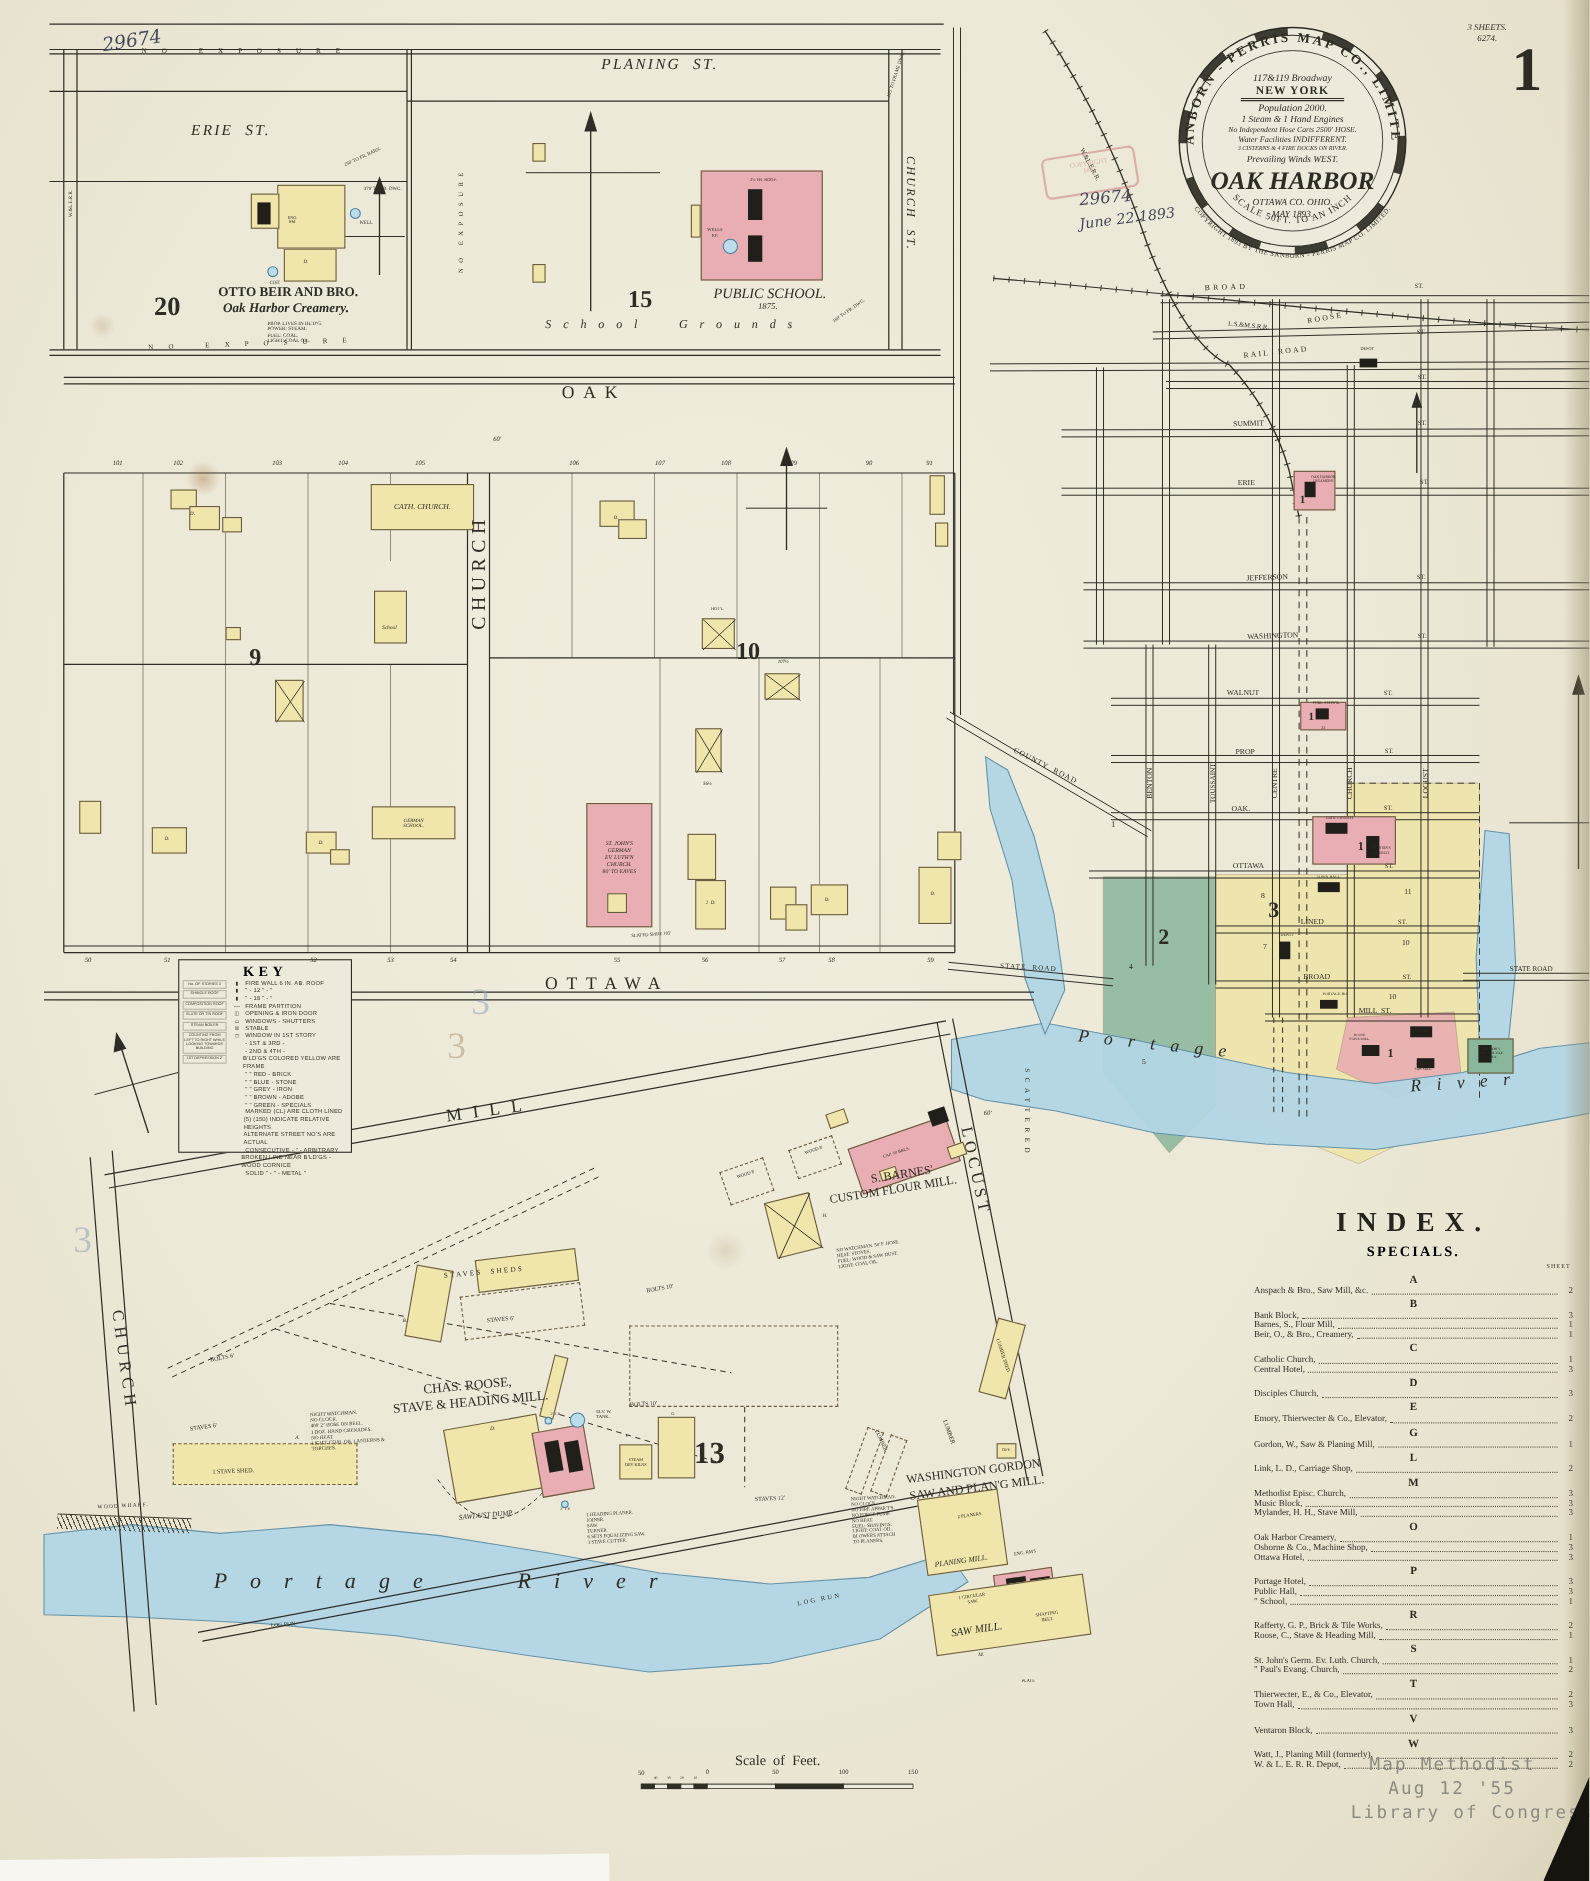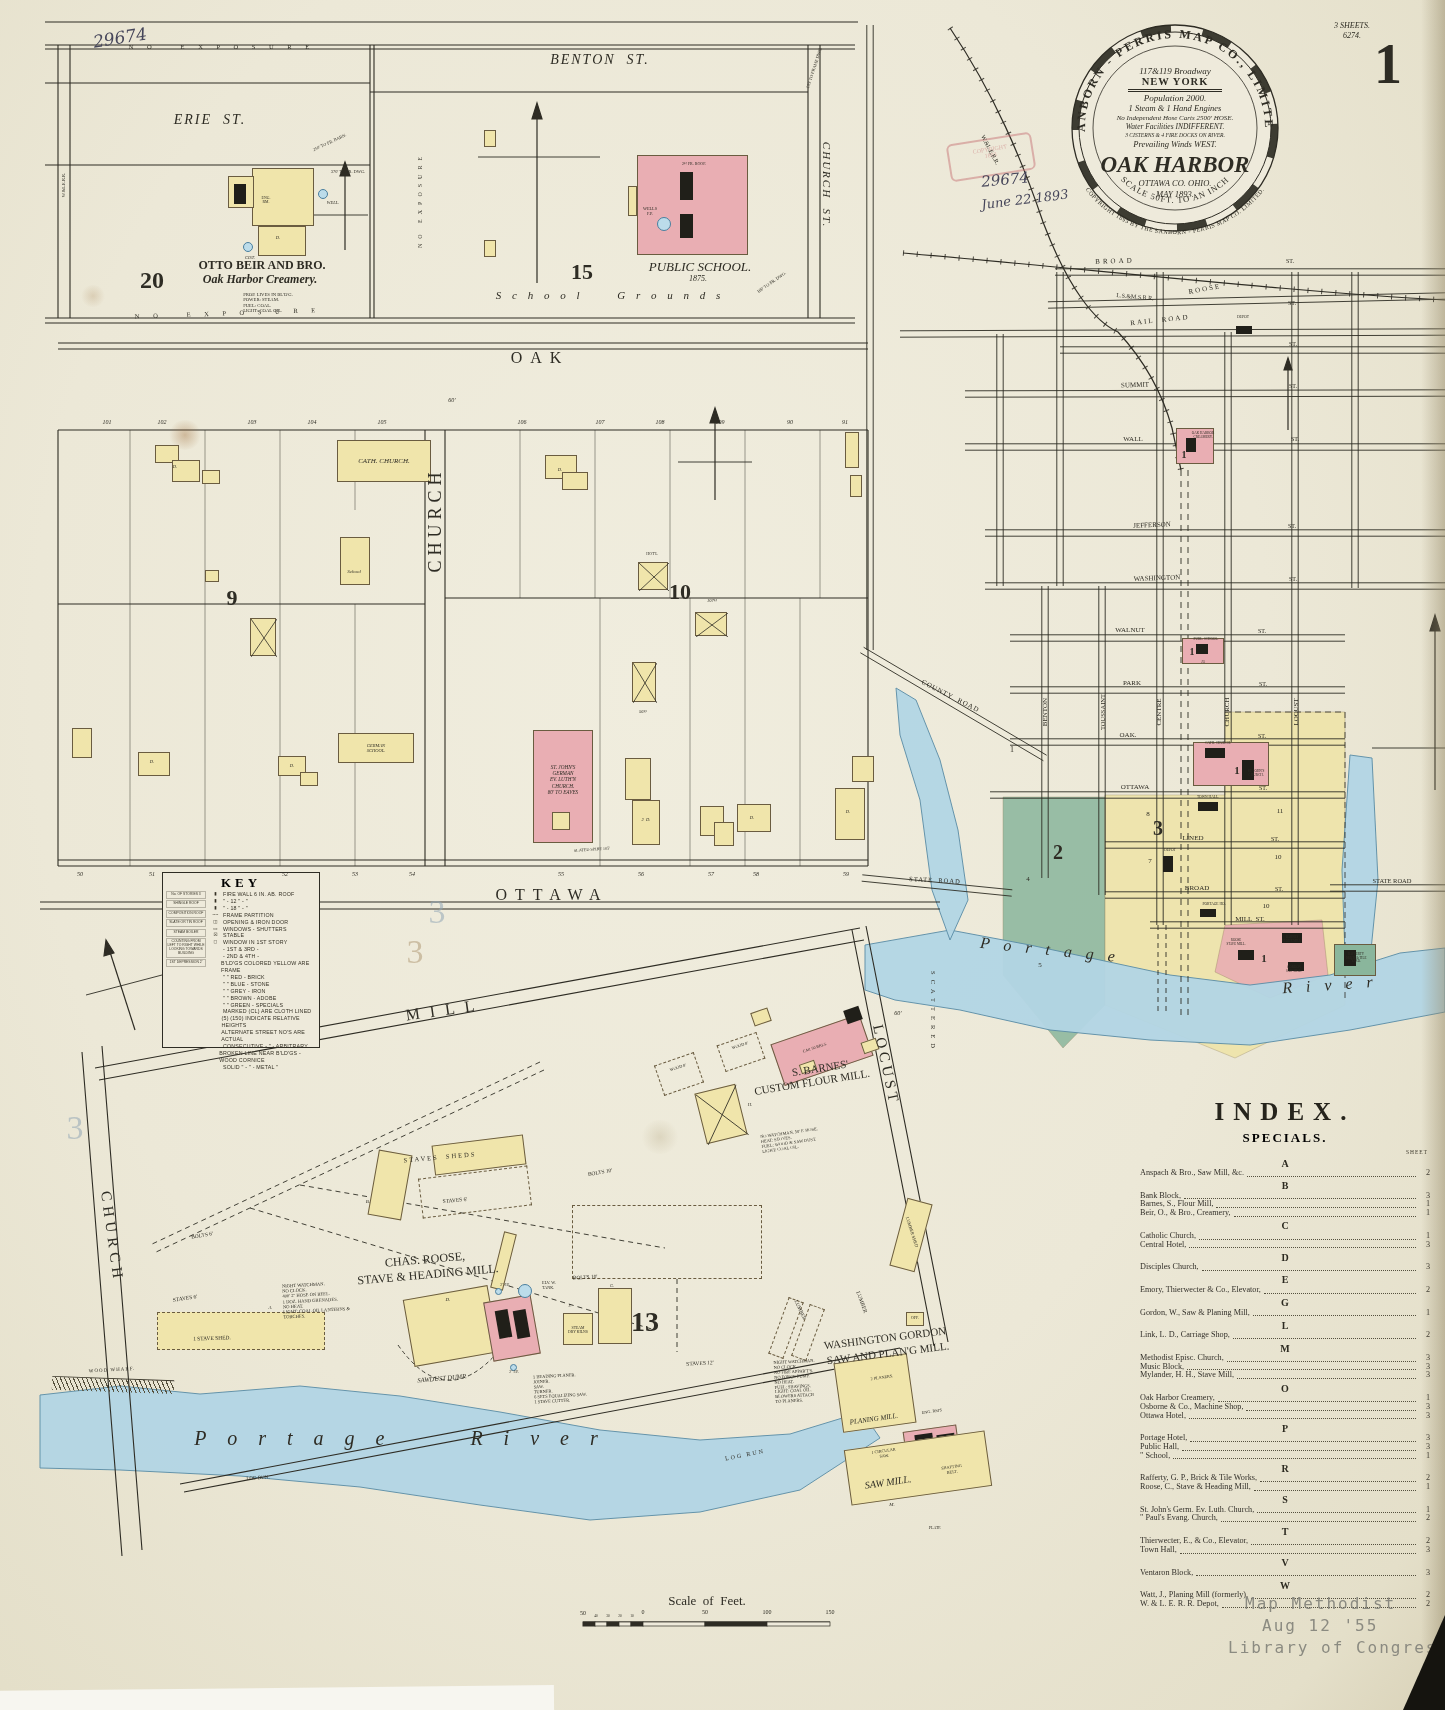--- a/index.html
+++ b/index.html
@@ -531,21 +531,21 @@
 RM.</div>
     <div class="lbl" style="left: 278px; top: 238px; font-size: 4.5px; transform: translate(-50%, -50%) rotate(0deg); color: rgb(46, 44, 36); font-style: italic; font-family: &quot;Liberation Serif&quot;, &quot;DejaVu Serif&quot;, serif;">D.</div>
     <div class="lbl" style="left: 262px; top: 266px; font-size: 12px; transform: translate(-50%, -50%) rotate(0deg); color: rgb(46, 44, 36); font-weight: bold; font-family: &quot;Liberation Serif&quot;, &quot;DejaVu Serif&quot;, serif;">OTTO BEIR AND BRO.</div>
     <div class="lbl" style="left: 260px; top: 280px; font-size: 12px; transform: translate(-50%, -50%) rotate(0deg); color: rgb(46, 44, 36); font-style: italic; font-weight: bold; font-family: &quot;Liberation Serif&quot;, &quot;DejaVu Serif&quot;, serif;">Oak Harbor Creamery.</div>
     <div class="lbl" style="left: 268px; top: 303px; font-size: 4.7px; line-height: 5.4px; transform: translate(-50%, -50%) rotate(0deg); color: rgb(46, 44, 36); font-family: &quot;Liberation Serif&quot;, &quot;DejaVu Serif&quot;, serif; text-align: left;">PROP. LIVES IN BL'D'G.
 POWER: STEAM.
 FUEL: COAL.
 LIGHT: COAL OIL.</div>
     <div class="lbl" style="left: 152px; top: 280px; font-size: 24px; transform: translate(-50%, -50%) rotate(0deg); color: rgb(46, 44, 36); font-weight: bold; font-family: &quot;Liberation Serif&quot;, &quot;DejaVu Serif&quot;, serif;">20</div>
     <div class="lbl" style="left: 228px; top: 313px; font-size: 6.5px; transform: translate(-50%, -50%) rotate(-2deg); color: rgb(46, 44, 36); letter-spacing: 6px; font-family: &quot;Liberation Serif&quot;, &quot;DejaVu Serif&quot;, serif;">N O   E X P O S U R E</div>
-    <div class="lbl" style="left: 600px; top: 60px; font-size: 14px; transform: translate(-50%, -50%) rotate(0deg); color: rgb(46, 44, 36); letter-spacing: 2px; font-style: italic; font-family: &quot;Liberation Serif&quot;, &quot;DejaVu Serif&quot;, serif;">BENTON  ST.</div>
+    <div class="lbl" style="left: 600px; top: 60px; font-size: 14px; transform: translate(-50%, -50%) rotate(0deg); color: rgb(46, 44, 36); letter-spacing: 2px; font-style: italic; font-family: &quot;Liberation Serif&quot;, &quot;DejaVu Serif&quot;, serif;">PLANING  ST.</div>
     <div class="lbl" style="left: 420px; top: 200px; font-size: 6px; transform: translate(-50%, -50%) rotate(-90deg); color: rgb(46, 44, 36); letter-spacing: 5px; font-family: &quot;Liberation Serif&quot;, &quot;DejaVu Serif&quot;, serif;">NO EXPOSURE</div>
     <div class="lbl" style="left: 815px; top: 68px; font-size: 4.4px; transform: translate(-50%, -50%) rotate(-72deg); color: rgb(46, 44, 36); font-family: &quot;Liberation Serif&quot;, &quot;DejaVu Serif&quot;, serif;">195' TO FRAME DWG.</div>
     <div class="lbl" style="left: 694px; top: 164px; font-size: 4px; transform: translate(-50%, -50%) rotate(0deg); color: rgb(46, 44, 36); font-family: &quot;Liberation Serif&quot;, &quot;DejaVu Serif&quot;, serif;">2½ FR. ROOF.</div>
     <div class="lbl" style="left: 700px; top: 267px; font-size: 13px; transform: translate(-50%, -50%) rotate(0deg); color: rgb(46, 44, 36); font-style: italic; font-family: &quot;Liberation Serif&quot;, &quot;DejaVu Serif&quot;, serif;">PUBLIC SCHOOL.</div>
     <div class="lbl" style="left: 698px; top: 279px; font-size: 8px; transform: translate(-50%, -50%) rotate(0deg); color: rgb(46, 44, 36); font-style: italic; font-family: &quot;Liberation Serif&quot;, &quot;DejaVu Serif&quot;, serif;">1875.</div>
     <div class="lbl" style="left: 650px; top: 212px; font-size: 4.2px; line-height: 4.8px; transform: translate(-50%, -50%) rotate(0deg); color: rgb(46, 44, 36); font-family: &quot;Liberation Serif&quot;, &quot;DejaVu Serif&quot;, serif;">WELLS
 F.P.</div>
     <div class="lbl" style="left: 582px; top: 272px; font-size: 22px; transform: translate(-50%, -50%) rotate(0deg); color: rgb(46, 44, 36); font-weight: bold; font-family: &quot;Liberation Serif&quot;, &quot;DejaVu Serif&quot;, serif;">15</div>
     <div class="lbl" style="left: 610px; top: 295px; font-size: 11px; transform: translate(-50%, -50%) rotate(0deg); color: rgb(46, 44, 36); letter-spacing: 4px; font-style: italic; font-family: &quot;Liberation Serif&quot;, &quot;DejaVu Serif&quot;, serif;">S c h o o l     G r o u n d s</div>
     <div class="lbl" style="left: 772px; top: 283px; font-size: 4.4px; transform: translate(-50%, -50%) rotate(-35deg); color: rgb(46, 44, 36); font-family: &quot;Liberation Serif&quot;, &quot;DejaVu Serif&quot;, serif;">180' TO FR. DWG.</div>
@@ -697,29 +697,29 @@
     <div class="lbl" style="left: 1025px; top: 200px; font-size: 13px; transform: translate(-50%, -50%) rotate(-7deg); color: rgb(70, 70, 90); font-style: italic; font-family: &quot;DejaVu Serif&quot;, serif;">June 22 1893</div>
     <div class="lbl" style="left: 1115px; top: 262px; font-size: 7px; transform: translate(-50%, -50%) rotate(-2deg); color: rgb(46, 44, 36); letter-spacing: 3px; font-family: &quot;Liberation Serif&quot;, &quot;DejaVu Serif&quot;, serif;">BROAD</div>
     <div class="lbl" style="left: 1290px; top: 261px; font-size: 6px; transform: translate(-50%, -50%) rotate(0deg); color: rgb(46, 44, 36); font-family: &quot;Liberation Serif&quot;, &quot;DejaVu Serif&quot;, serif;">ST.</div>
     <div class="lbl" style="left: 1205px; top: 290px; font-size: 7px; transform: translate(-50%, -50%) rotate(-10deg); color: rgb(46, 44, 36); letter-spacing: 2px; font-family: &quot;Liberation Serif&quot;, &quot;DejaVu Serif&quot;, serif;">ROOSE</div>
     <div class="lbl" style="left: 1292px; top: 303px; font-size: 6px; transform: translate(-50%, -50%) rotate(0deg); color: rgb(46, 44, 36); font-family: &quot;Liberation Serif&quot;, &quot;DejaVu Serif&quot;, serif;">ST.</div>
     <div class="lbl" style="left: 1160px; top: 321px; font-size: 7px; transform: translate(-50%, -50%) rotate(-6deg); color: rgb(46, 44, 36); letter-spacing: 2px; font-family: &quot;Liberation Serif&quot;, &quot;DejaVu Serif&quot;, serif;">RAIL  ROAD</div>
     <div class="lbl" style="left: 1293px; top: 344px; font-size: 6px; transform: translate(-50%, -50%) rotate(0deg); color: rgb(46, 44, 36); font-family: &quot;Liberation Serif&quot;, &quot;DejaVu Serif&quot;, serif;">ST.</div>
     <div class="lbl" style="left: 1243px; top: 317px; font-size: 3.8px; transform: translate(-50%, -50%) rotate(0deg); color: rgb(46, 44, 36); font-family: &quot;Liberation Serif&quot;, &quot;DejaVu Serif&quot;, serif;">DEPOT</div>
     <div class="lbl" style="left: 1135px; top: 386px; font-size: 7px; transform: translate(-50%, -50%) rotate(-2deg); color: rgb(46, 44, 36); font-family: &quot;Liberation Serif&quot;, &quot;DejaVu Serif&quot;, serif;">SUMMIT</div>
     <div class="lbl" style="left: 1293px; top: 386px; font-size: 6px; transform: translate(-50%, -50%) rotate(0deg); color: rgb(46, 44, 36); font-family: &quot;Liberation Serif&quot;, &quot;DejaVu Serif&quot;, serif;">ST.</div>
-    <div class="lbl" style="left: 1133px; top: 440px; font-size: 7px; transform: translate(-50%, -50%) rotate(0deg); color: rgb(46, 44, 36); font-family: &quot;Liberation Serif&quot;, &quot;DejaVu Serif&quot;, serif;">WALL</div>
+    <div class="lbl" style="left: 1133px; top: 440px; font-size: 7px; transform: translate(-50%, -50%) rotate(0deg); color: rgb(46, 44, 36); font-family: &quot;Liberation Serif&quot;, &quot;DejaVu Serif&quot;, serif;">ERIE</div>
     <div class="lbl" style="left: 1295px; top: 439px; font-size: 6px; transform: translate(-50%, -50%) rotate(0deg); color: rgb(46, 44, 36); font-family: &quot;Liberation Serif&quot;, &quot;DejaVu Serif&quot;, serif;">ST.</div>
     <div class="lbl" style="left: 1152px; top: 526px; font-size: 7px; transform: translate(-50%, -50%) rotate(-2deg); color: rgb(46, 44, 36); font-family: &quot;Liberation Serif&quot;, &quot;DejaVu Serif&quot;, serif;">JEFFERSON</div>
     <div class="lbl" style="left: 1292px; top: 526px; font-size: 6px; transform: translate(-50%, -50%) rotate(0deg); color: rgb(46, 44, 36); font-family: &quot;Liberation Serif&quot;, &quot;DejaVu Serif&quot;, serif;">ST.</div>
     <div class="lbl" style="left: 1157px; top: 579px; font-size: 7px; transform: translate(-50%, -50%) rotate(-2deg); color: rgb(46, 44, 36); font-family: &quot;Liberation Serif&quot;, &quot;DejaVu Serif&quot;, serif;">WASHINGTON</div>
     <div class="lbl" style="left: 1293px; top: 579px; font-size: 6px; transform: translate(-50%, -50%) rotate(0deg); color: rgb(46, 44, 36); font-family: &quot;Liberation Serif&quot;, &quot;DejaVu Serif&quot;, serif;">ST.</div>
     <div class="lbl" style="left: 1130px; top: 631px; font-size: 7px; transform: translate(-50%, -50%) rotate(0deg); color: rgb(46, 44, 36); font-family: &quot;Liberation Serif&quot;, &quot;DejaVu Serif&quot;, serif;">WALNUT</div>
     <div class="lbl" style="left: 1262px; top: 631px; font-size: 6px; transform: translate(-50%, -50%) rotate(0deg); color: rgb(46, 44, 36); font-family: &quot;Liberation Serif&quot;, &quot;DejaVu Serif&quot;, serif;">ST.</div>
-    <div class="lbl" style="left: 1132px; top: 684px; font-size: 7px; transform: translate(-50%, -50%) rotate(0deg); color: rgb(46, 44, 36); font-family: &quot;Liberation Serif&quot;, &quot;DejaVu Serif&quot;, serif;">PARK</div>
+    <div class="lbl" style="left: 1132px; top: 684px; font-size: 7px; transform: translate(-50%, -50%) rotate(0deg); color: rgb(46, 44, 36); font-family: &quot;Liberation Serif&quot;, &quot;DejaVu Serif&quot;, serif;">PROP</div>
     <div class="lbl" style="left: 1263px; top: 684px; font-size: 6px; transform: translate(-50%, -50%) rotate(0deg); color: rgb(46, 44, 36); font-family: &quot;Liberation Serif&quot;, &quot;DejaVu Serif&quot;, serif;">ST.</div>
     <div class="lbl" style="left: 1128px; top: 736px; font-size: 7px; transform: translate(-50%, -50%) rotate(0deg); color: rgb(46, 44, 36); font-family: &quot;Liberation Serif&quot;, &quot;DejaVu Serif&quot;, serif;">OAK.</div>
     <div class="lbl" style="left: 1262px; top: 736px; font-size: 6px; transform: translate(-50%, -50%) rotate(0deg); color: rgb(46, 44, 36); font-family: &quot;Liberation Serif&quot;, &quot;DejaVu Serif&quot;, serif;">ST.</div>
     <div class="lbl" style="left: 1135px; top: 788px; font-size: 7px; transform: translate(-50%, -50%) rotate(0deg); color: rgb(46, 44, 36); font-family: &quot;Liberation Serif&quot;, &quot;DejaVu Serif&quot;, serif;">OTTAWA</div>
     <div class="lbl" style="left: 1263px; top: 788px; font-size: 6px; transform: translate(-50%, -50%) rotate(0deg); color: rgb(46, 44, 36); font-family: &quot;Liberation Serif&quot;, &quot;DejaVu Serif&quot;, serif;">ST.</div>
     <div class="lbl" style="left: 1193px; top: 839px; font-size: 7px; transform: translate(-50%, -50%) rotate(0deg); color: rgb(46, 44, 36); font-family: &quot;Liberation Serif&quot;, &quot;DejaVu Serif&quot;, serif;">LINED</div>
     <div class="lbl" style="left: 1275px; top: 839px; font-size: 6px; transform: translate(-50%, -50%) rotate(0deg); color: rgb(46, 44, 36); font-family: &quot;Liberation Serif&quot;, &quot;DejaVu Serif&quot;, serif;">ST.</div>
     <div class="lbl" style="left: 1197px; top: 889px; font-size: 7px; transform: translate(-50%, -50%) rotate(0deg); color: rgb(46, 44, 36); font-family: &quot;Liberation Serif&quot;, &quot;DejaVu Serif&quot;, serif;">BROAD</div>
     <div class="lbl" style="left: 1279px; top: 889px; font-size: 6px; transform: translate(-50%, -50%) rotate(0deg); color: rgb(46, 44, 36); font-family: &quot;Liberation Serif&quot;, &quot;DejaVu Serif&quot;, serif;">ST.</div>
     <div class="lbl" style="left: 1250px; top: 920px; font-size: 7px; transform: translate(-50%, -50%) rotate(0deg); color: rgb(46, 44, 36); font-family: &quot;Liberation Serif&quot;, &quot;DejaVu Serif&quot;, serif;">MILL  ST.</div>

